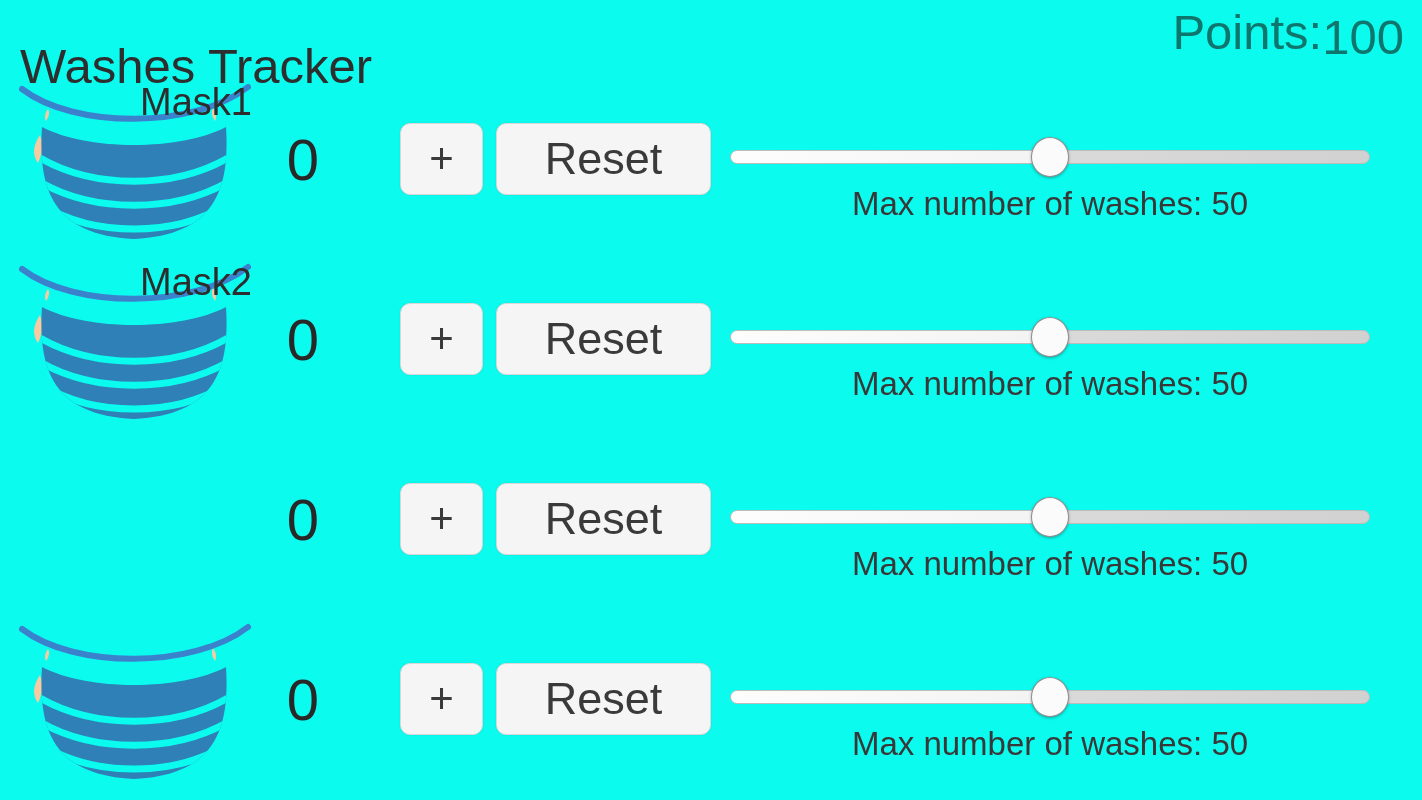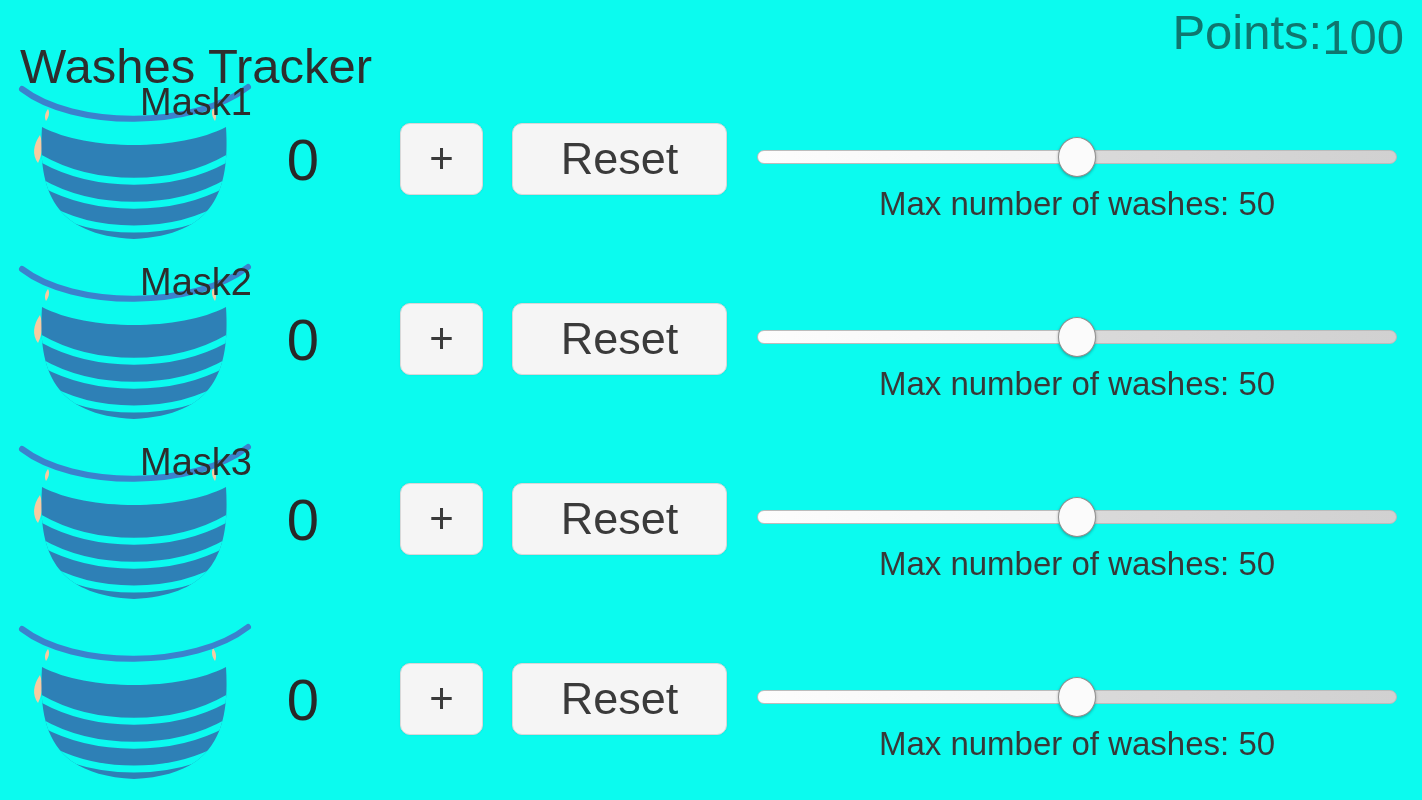--- a/index.html
+++ b/index.html
@@ -97,29 +97,29 @@
     box-shadow: 0 0 2px rgba(0,0,0,0.10);
     cursor: pointer;
     padding: 0;
   }
   .btn-plus {
     left: 400px;
     width: 83px;
     font-size: 42px;
   }
   .btn-reset {
-    left: 512px;
+    left: 496px;
     width: 215px;
     font-size: 45px;
   }
 
   
   .slider-wrap {
     position: absolute;
-    left: 757px;
+    left: 730px;
     top: 60px;
     width: 640px;
   }
   input[type="range"] {
     -webkit-appearance: none;
     appearance: none;
     display: block;
     width: 640px;
     height: 44px;
     margin: 0;
@@ -224,26 +224,20 @@
   <div class="count">0</div>
   <button class="btn btn-plus">+</button>
   <button class="btn btn-reset">Reset</button>
   <div class="slider-wrap">
     <input type="range" min="0" max="100" value="50" style="">
     <div class="max-label">Max number of washes: 50</div>
   </div>
 </section>
 
 <section class="row r2">
-  <div class="mask">
-    <svg viewBox="0 0 236 168">
-        <use href="#maskshape"></use>
-      </svg>
-    <div class="mask-label">Mask3</div>
-  </div>
   <div class="count">0</div>
   <button class="btn btn-plus">+</button>
   <button class="btn btn-reset">Reset</button>
   <div class="slider-wrap">
     <input type="range" min="0" max="100" value="50" style="">
     <div class="max-label">Max number of washes: 50</div>
   </div>
 </section>
 
 <section class="row r3">

